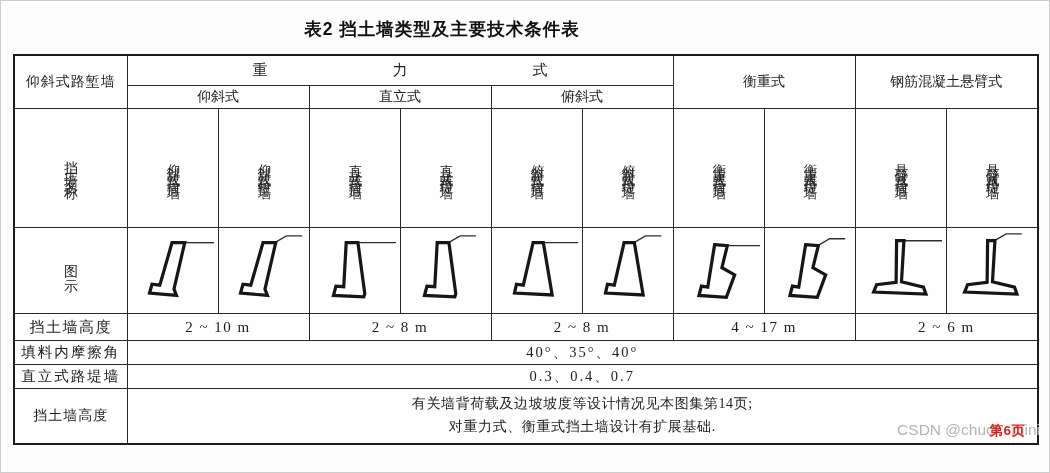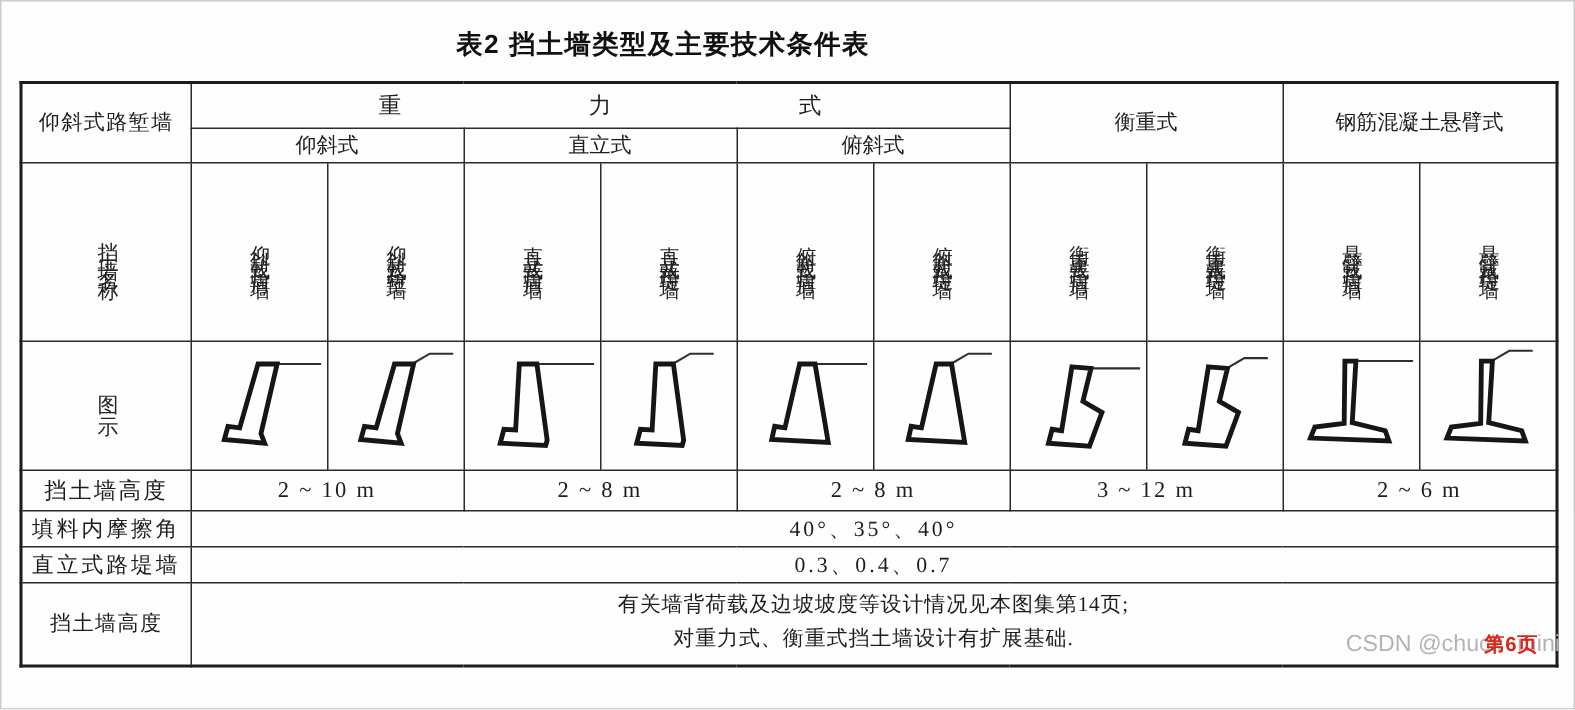--- a/index.html
+++ b/index.html
@@ -174,21 +174,21 @@
               <path d="M40.5 8 L48 8 L45.5 50 L68 55.5 L70.5 62.5 L17 60.5 L20 53 L40 50.5 Z" class="wall"></path>
             </svg>
           </td>
     </tr>
 
     <tr class="r-height">
       <td class="lab">挡土墙高度</td>
       <td colspan="2">2 ~ 10 m</td>
       <td colspan="2">2 ~ 8 m</td>
       <td colspan="2">2 ~ 8 m</td>
-      <td colspan="2">3 ~ 12 m</td>
+      <td colspan="2">4 ~ 17 m</td>
       <td colspan="2">2 ~ 6 m</td>
     </tr>
 
     <tr class="r-angle">
       <td class="lab">填料内摩擦角</td>
       <td colspan="10">40°、35°、40°</td>
     </tr>
 
     <tr class="r-base">
       <td class="lab">直立式路堤墙</td>

